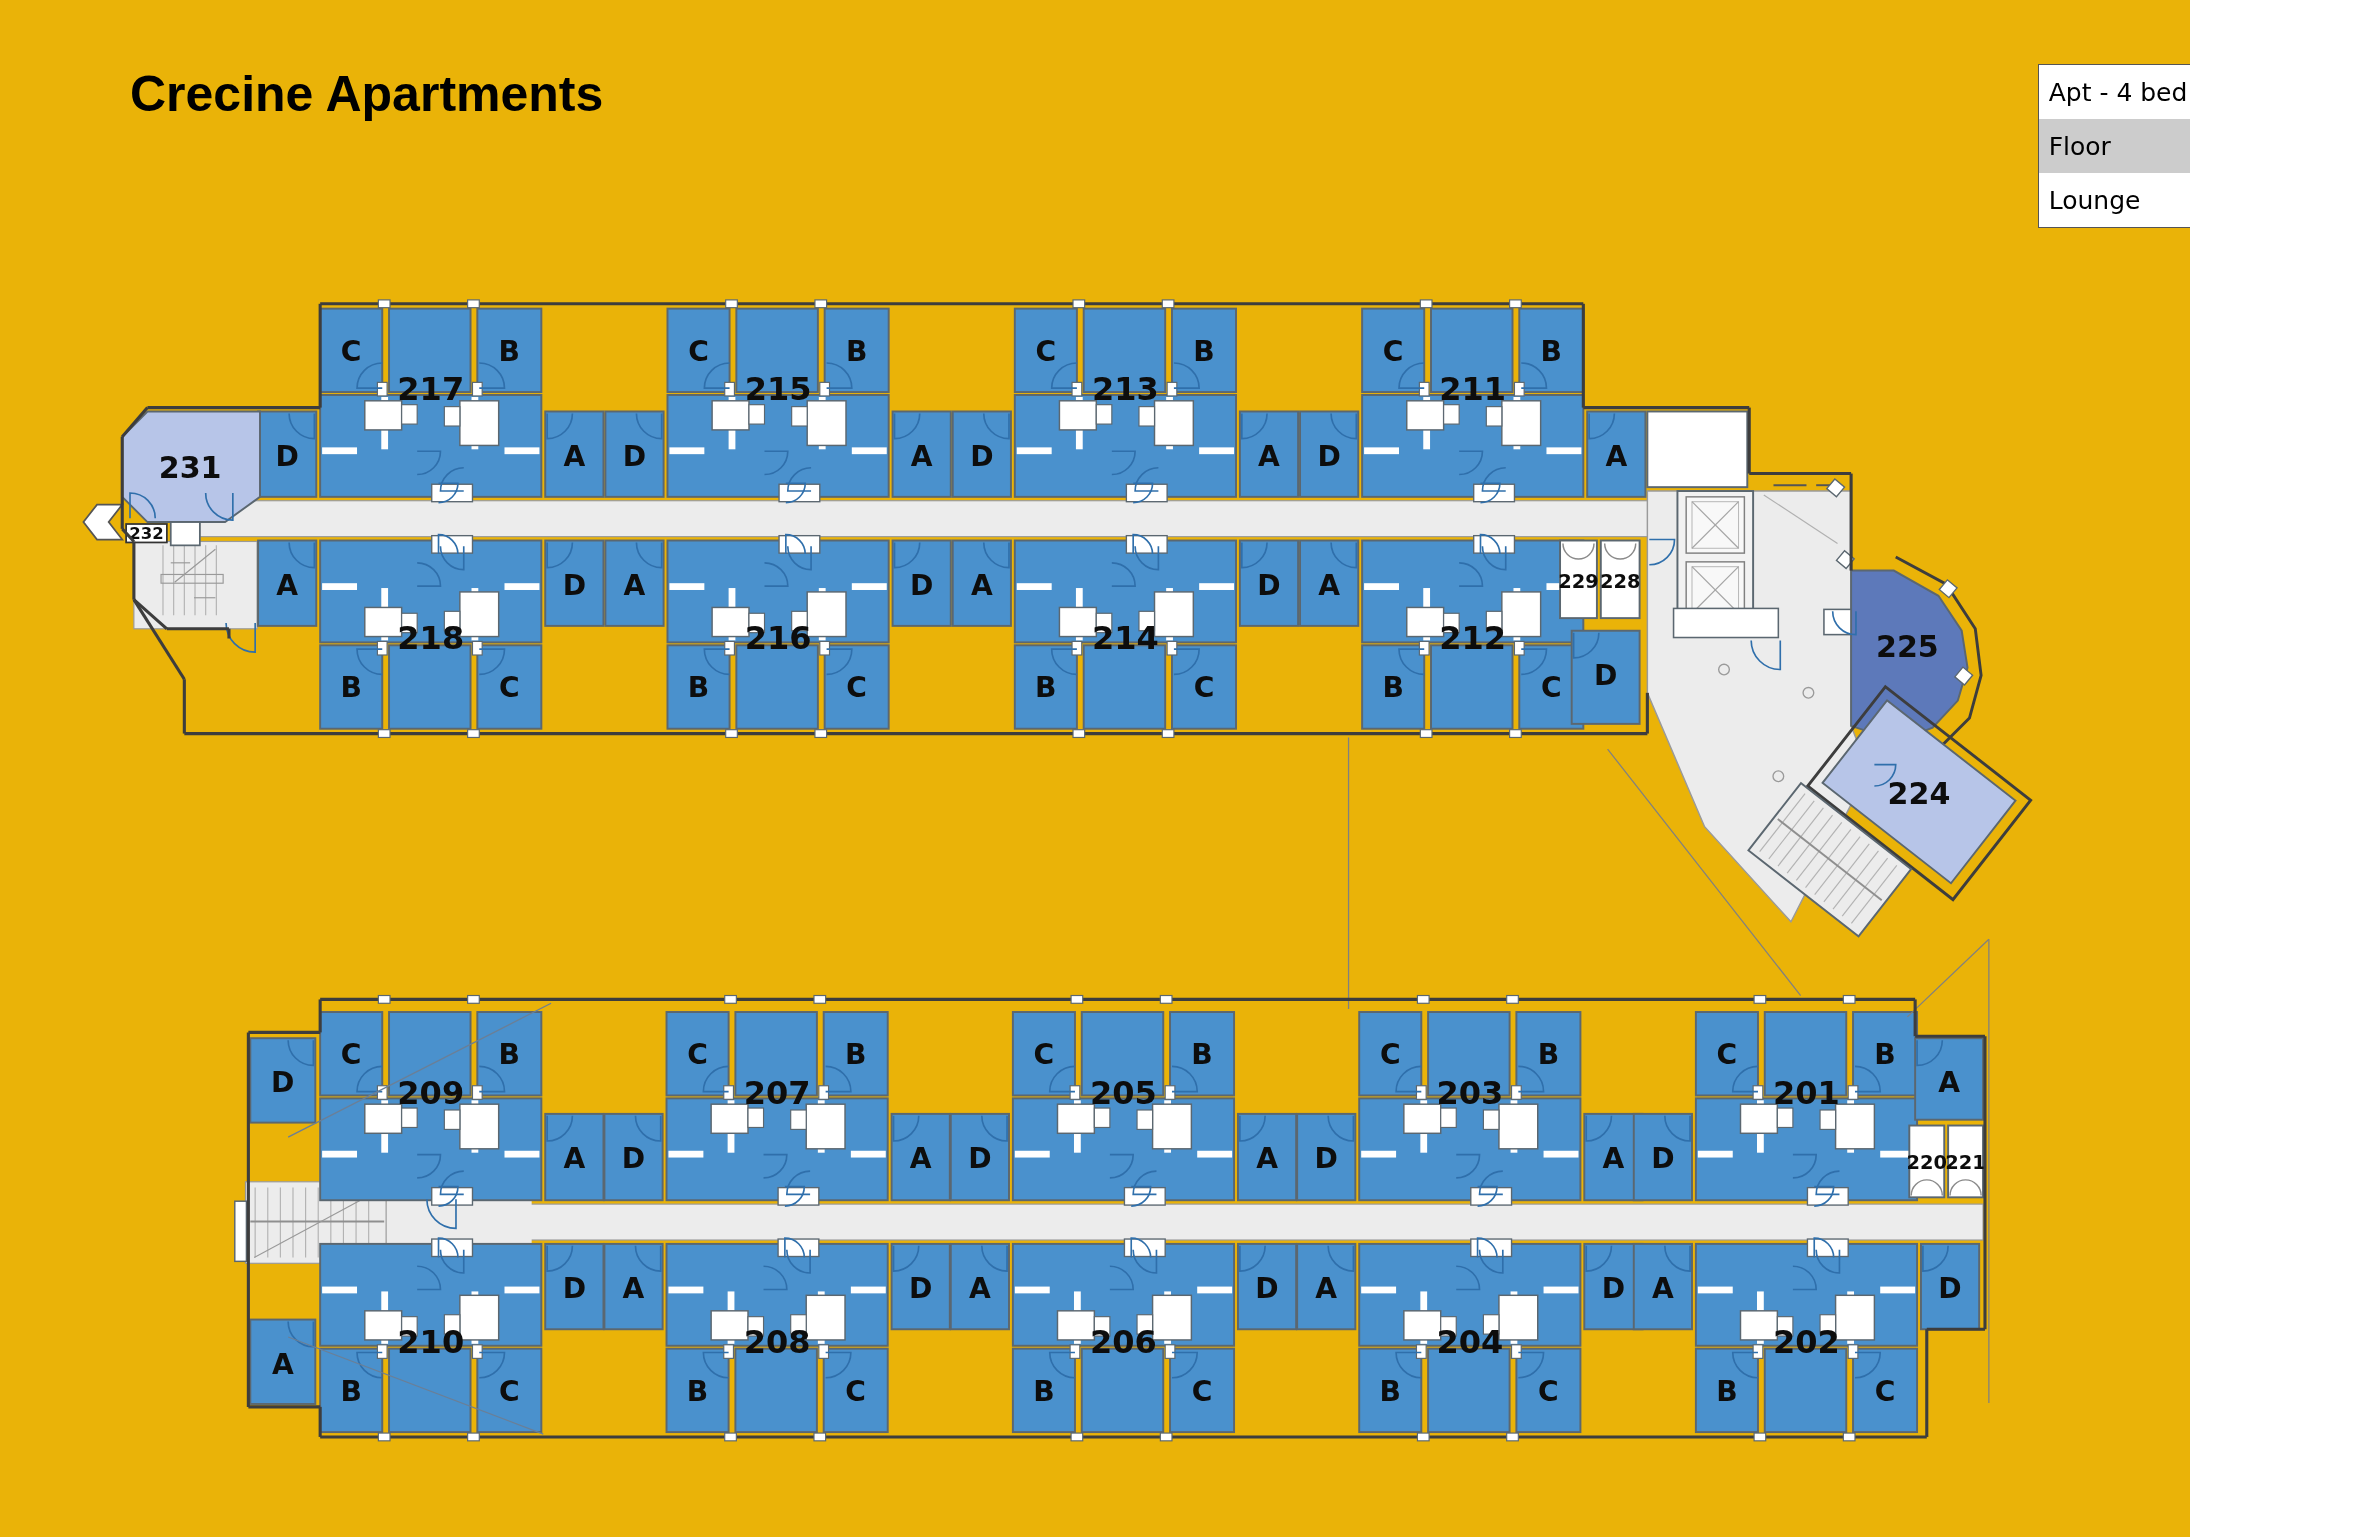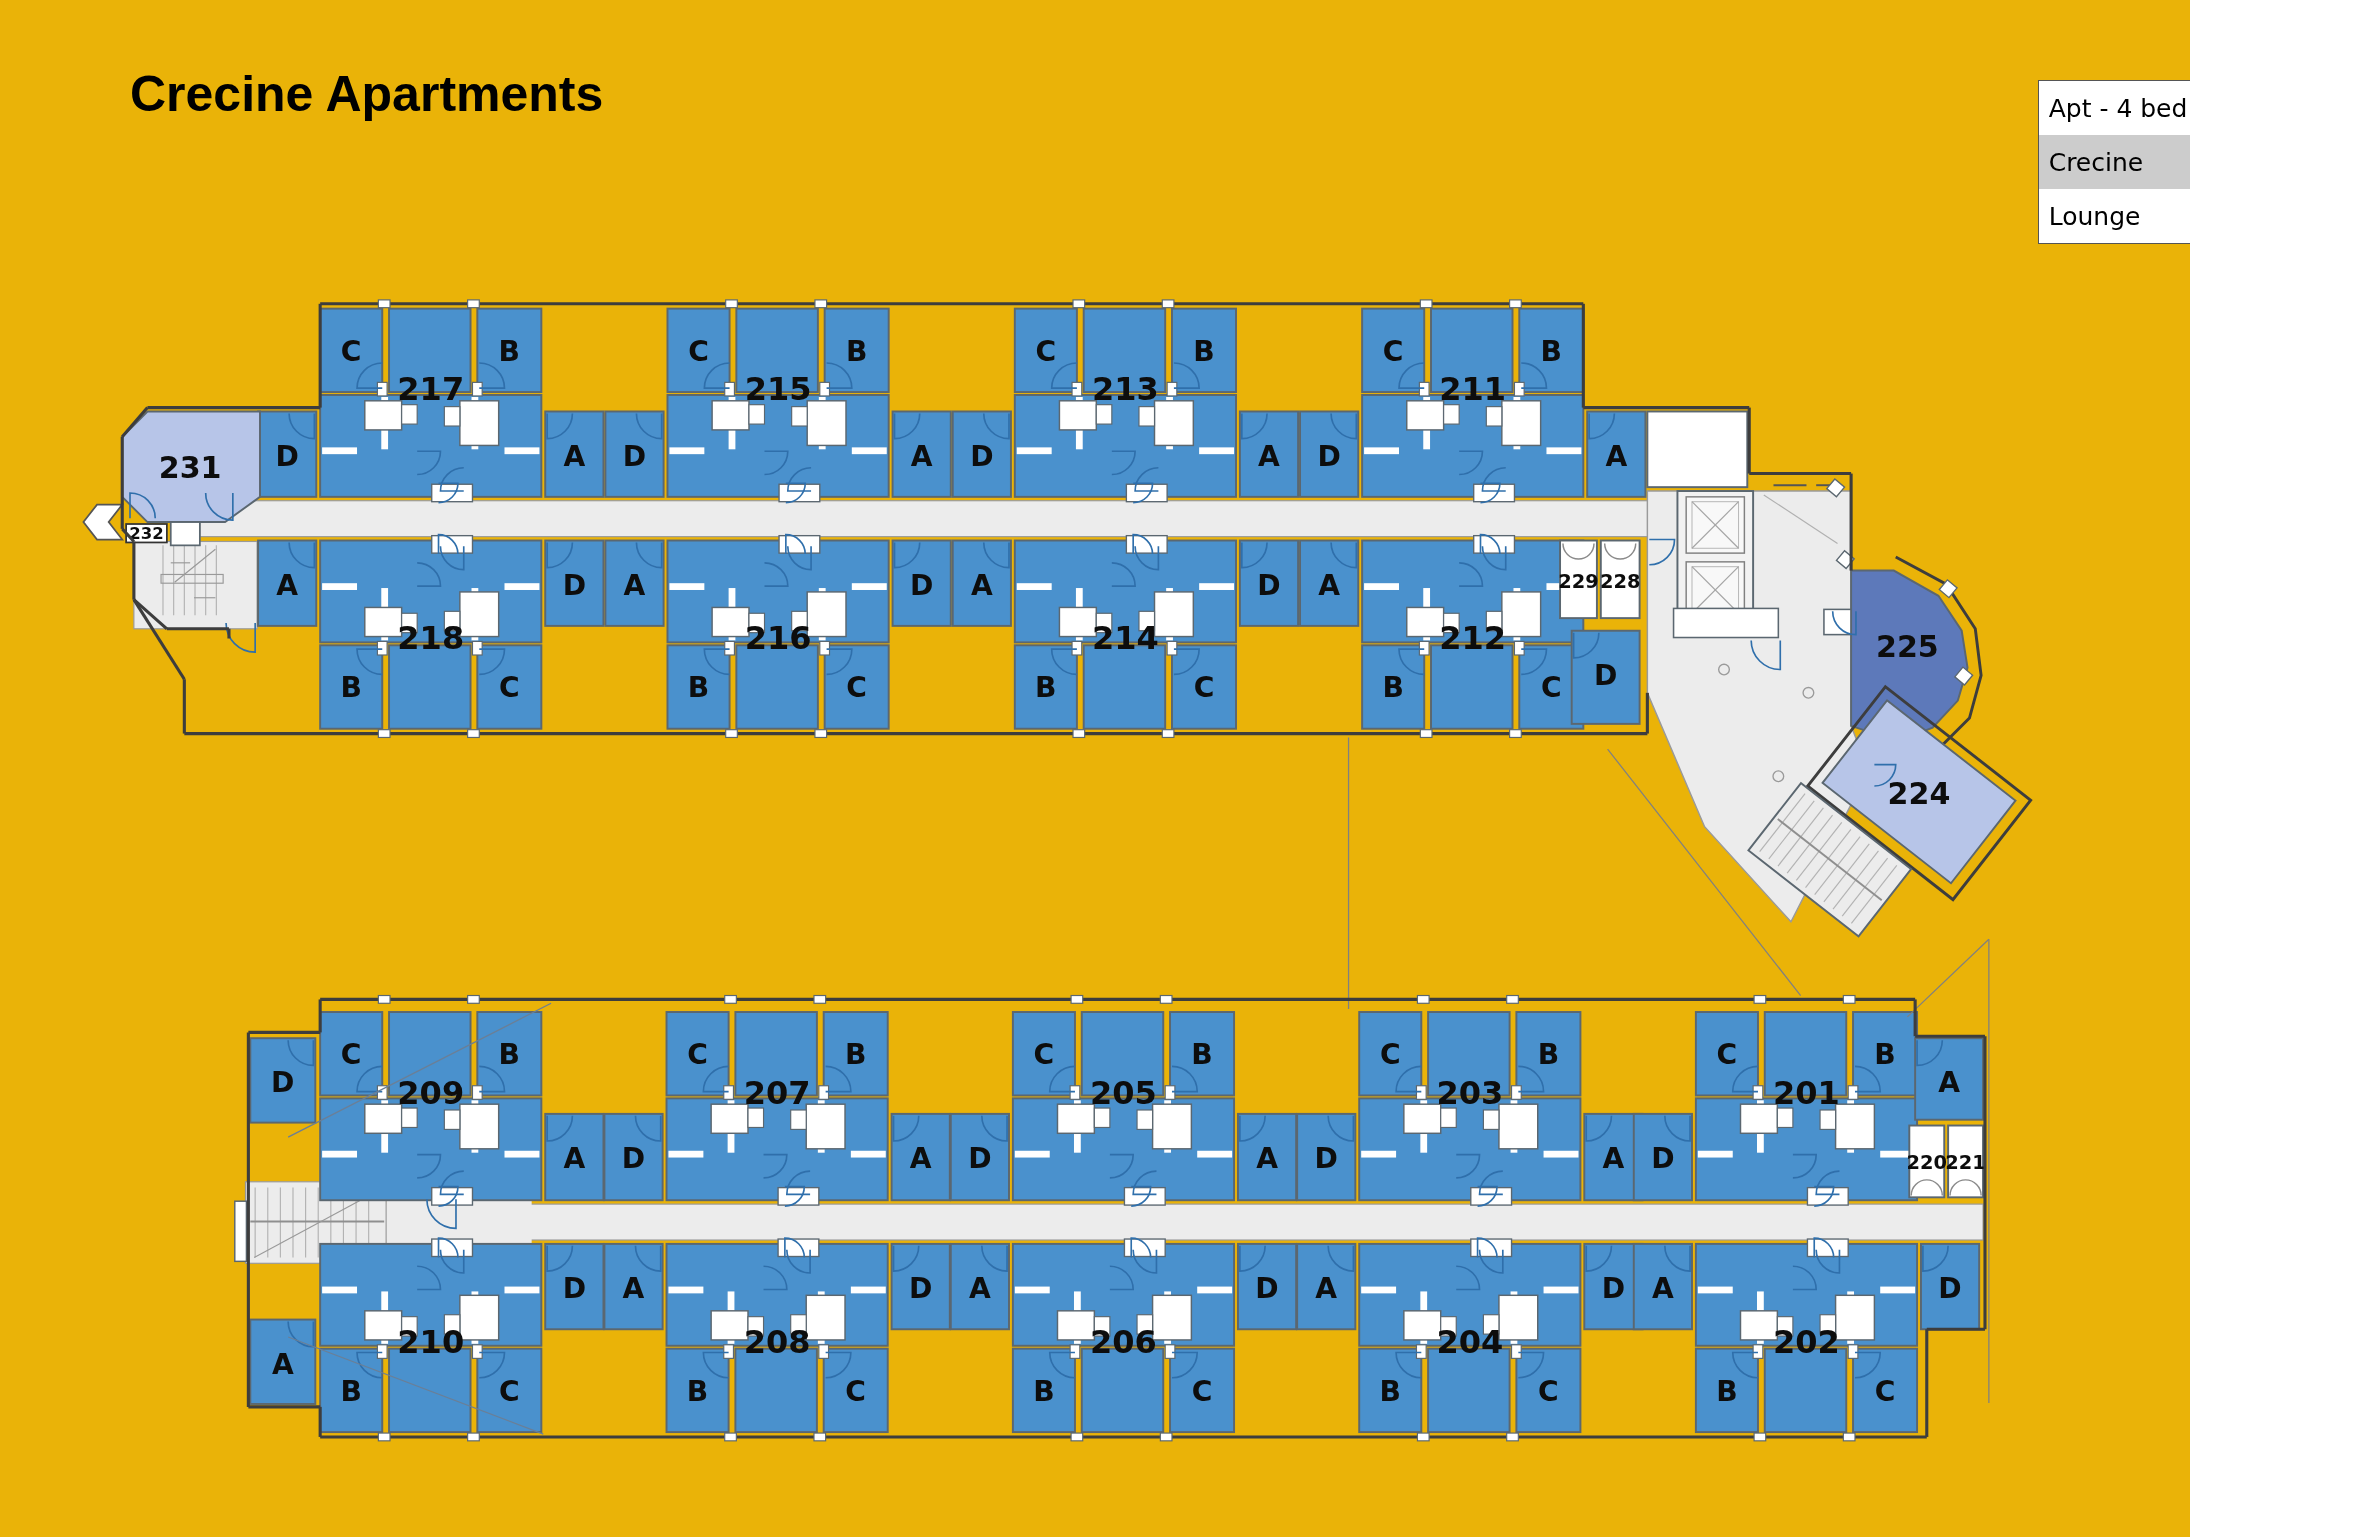--- a/index.html
+++ b/index.html
@@ -1,20 +1,20 @@
 <!DOCTYPE html>
 <html><head>
 <meta charset="utf-8">
 <style>
   html,body{margin:0;padding:0;background:#ffffff;}
   #stage{position:relative;width:2190px;height:1537px;background:#eab308;overflow:hidden;
          font-family:"DejaVu Sans",sans-serif;}
   .title{position:absolute;left:130px;top:60px;font-family:"Liberation Sans",sans-serif;
          font-weight:bold;font-size:50px;line-height:1.38;color:#000;}
-  .legend{position:absolute;left:2038px;top:80px;width:266px;border:1.9px solid #555;
+  .legend{position:absolute;left:2038px;top:64px;width:266px;border:1.9px solid #555;
           font-family:"DejaVu Sans",sans-serif;font-size:25px;color:#000;}
   .lrow{display:flex;height:54px;}
   .llabel{width:162px;display:flex;align-items:center;padding-left:9.7px;box-sizing:border-box;
           border-right:1.9px solid #555;}
   .lswatch{flex:1;}
   svg text{font-family:"DejaVu Sans",sans-serif;font-weight:bold;}
 </style>
 </head>
 <body>
 
@@ -22,21 +22,21 @@
   <div class="title">
     <div>Crecine Apartments</div>
   </div>
 
   <div class="legend">
     <div class="lrow">
       <div class="llabel" style="background: rgb(255, 255, 255);">Apt - 4 bed</div>
       <div class="lswatch" style="background: rgb(10, 108, 189);"></div>
     </div>
     <div class="lrow">
-      <div class="llabel" style="background: rgb(204, 204, 204);">Crecine</div>
+      <div class="llabel" style="background: rgb(204, 204, 204);">Floor</div>
       <div class="lswatch" style="background: rgb(62, 97, 174);"></div>
     </div>
     <div class="lrow">
       <div class="llabel" style="background: rgb(255, 255, 255);">Lounge</div>
       <div class="lswatch" style="background: rgb(159, 178, 224);"></div>
     </div>
   </div>
 
   <svg id="plan" width="2375" height="1537" viewBox="0 0 2448 1584" style="position:absolute;left:0;top:0;">
       <rect x="206" y="516" width="1494" height="37" fill="#ececec" stroke="#9a9a9a" stroke-width="1.2"></rect>

